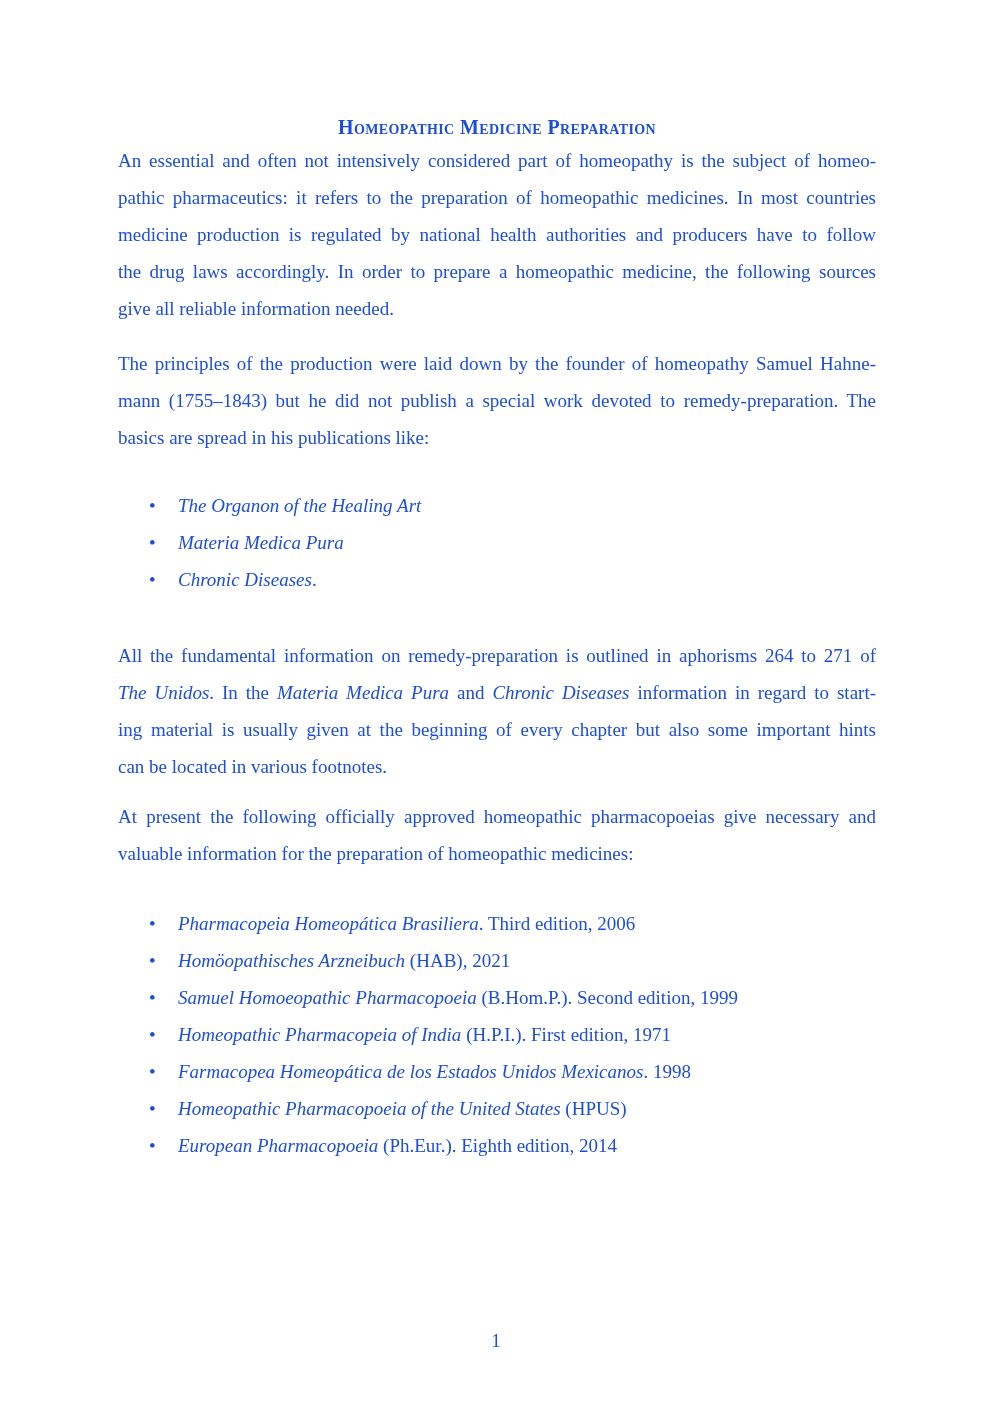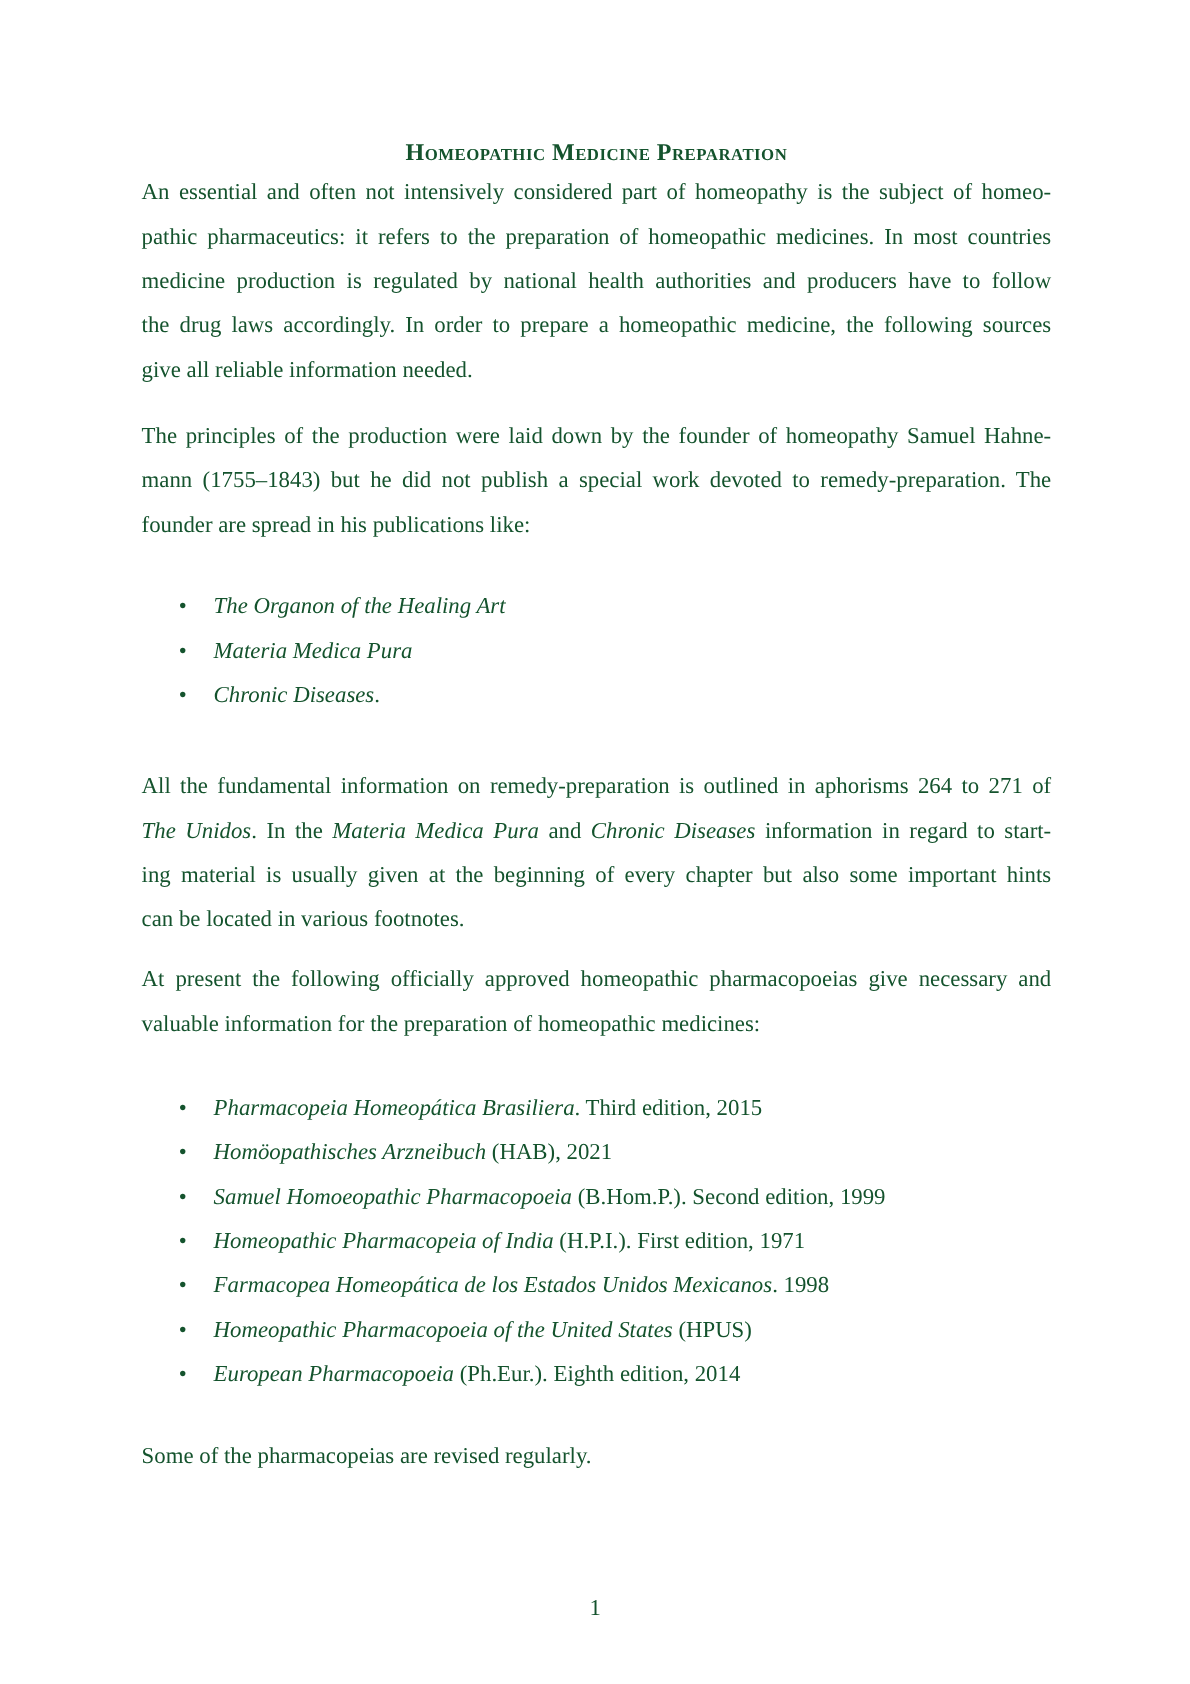--- a/index.html
+++ b/index.html
@@ -9,21 +9,21 @@
   }
   .page {
     position: relative;
     width: 992px;
     height: 1403px;
     background: #ffffff;
     box-sizing: border-box;
     padding: 0 116px 0 118px;
     font-family: "Liberation Serif", "DejaVu Serif", serif;
     font-size: 19px;
-    color: #14532d;
+    color: #1d4ed8;
     overflow: hidden;
   }
   .title {
     margin: 112px 0 0 0;
     text-align: center;
     font-size: 20px;
     font-weight: bold;
     font-variant: small-caps;
     letter-spacing: 0.4px;
     line-height: 30px;
@@ -81,21 +81,21 @@
       <div class="line"><span>An essential and often not intensively considered part of homeopathy is the subject of homeo-</span></div>
       <div class="line"><span>pathic pharmaceutics: it refers to the preparation of homeopathic medicines. In most countries</span></div>
       <div class="line"><span>medicine production is regulated by national health authorities and producers have to follow</span></div>
       <div class="line"><span>the drug laws accordingly. In order to prepare a homeopathic medicine, the following sources</span></div>
       <div class="line"><span>give all reliable information needed.</span></div>
     </div>
 
   <div class="para m-p2">
       <div class="line"><span>The principles of the production were laid down by the founder of homeopathy Samuel Hahne-</span></div>
       <div class="line"><span>mann (1755–1843) but he did not publish a special work devoted to remedy-preparation. The</span></div>
-      <div class="line"><span>founder are spread in his publications like:</span></div>
+      <div class="line"><span>basics are spread in his publications like:</span></div>
     </div>
 
   <div class="blist m-l1">
       <div class="item"><span class="it">The Organon of the Healing Art</span></div>
       <div class="item"><span class="it">Materia Medica Pura</span></div>
       <div class="item"><span class="it">Chronic Diseases</span><span>.</span></div>
     </div>
 
   <div class="para m-p3">
       <div class="line"><span>All the fundamental information on remedy-preparation is outlined in aphorisms 264 to 271 of</span></div>
@@ -103,28 +103,25 @@
       <div class="line"><span>ing material is usually given at the beginning of every chapter but also some important hints</span></div>
       <div class="line"><span>can be located in various footnotes.</span></div>
     </div>
 
   <div class="para m-p4">
       <div class="line"><span>At present the following officially approved homeopathic pharmacopoeias give necessary and</span></div>
       <div class="line"><span>valuable information for the preparation of homeopathic medicines:</span></div>
     </div>
 
   <div class="blist m-l2">
-      <div class="item"><span class="it">Pharmacopeia Homeopática Brasiliera</span><span>. Third edition, 2015</span></div>
+      <div class="item"><span class="it">Pharmacopeia Homeopática Brasiliera</span><span>. Third edition, 2006</span></div>
       <div class="item"><span class="it">Homöopathisches Arzneibuch</span><span> (HAB), 2021</span></div>
       <div class="item"><span class="it">Samuel Homoeopathic Pharmacopoeia</span><span> (B.Hom.P.). Second edition, 1999</span></div>
       <div class="item"><span class="it">Homeopathic Pharmacopeia of India</span><span> (H.P.I.). First edition, 1971</span></div>
       <div class="item"><span class="it">Farmacopea Homeopática de los Estados Unidos Mexicanos</span><span>. 1998</span></div>
       <div class="item"><span class="it">Homeopathic Pharmacopoeia of the United States</span><span> (HPUS)</span></div>
       <div class="item"><span class="it">European Pharmacopoeia</span><span> (Ph.Eur.). Eighth edition, 2014</span></div>
     </div>
 
-  <div class="para m-p5">
-      <div class="line"><span>Some of the pharmacopeias are revised regularly.</span></div>
-    </div>
 
   <div class="footer">1</div>
 
 </div>
 
 </body></html>

